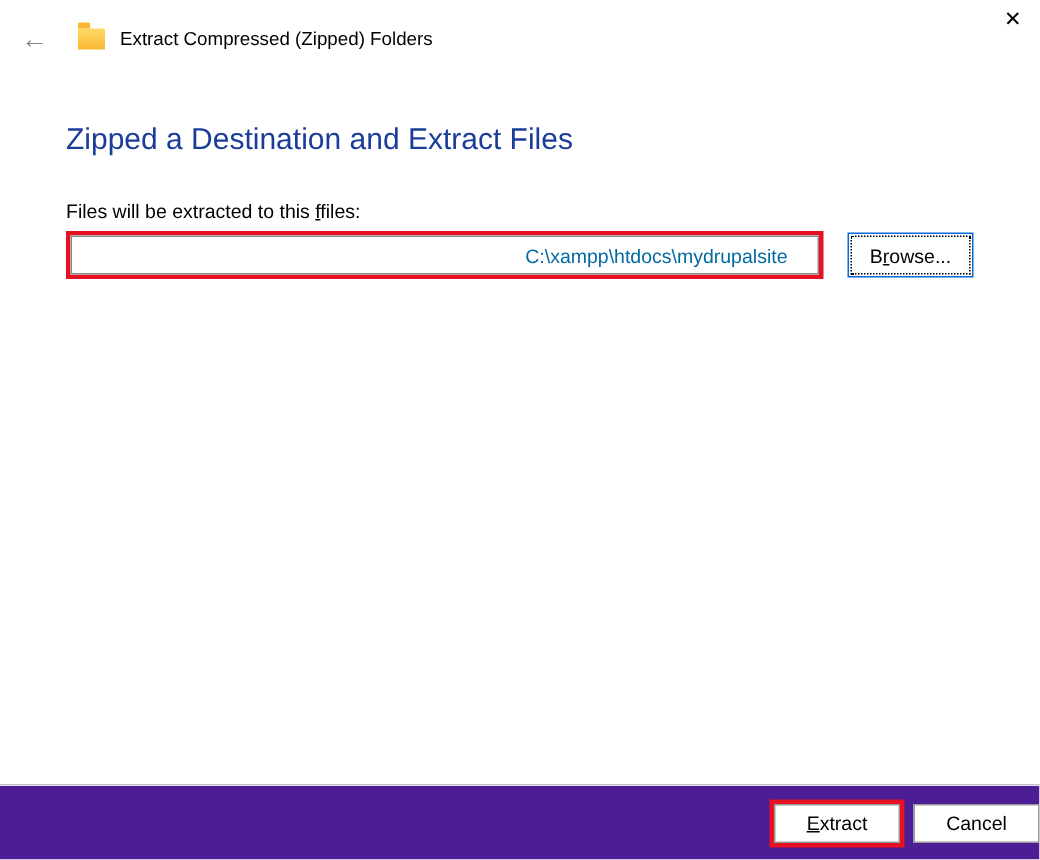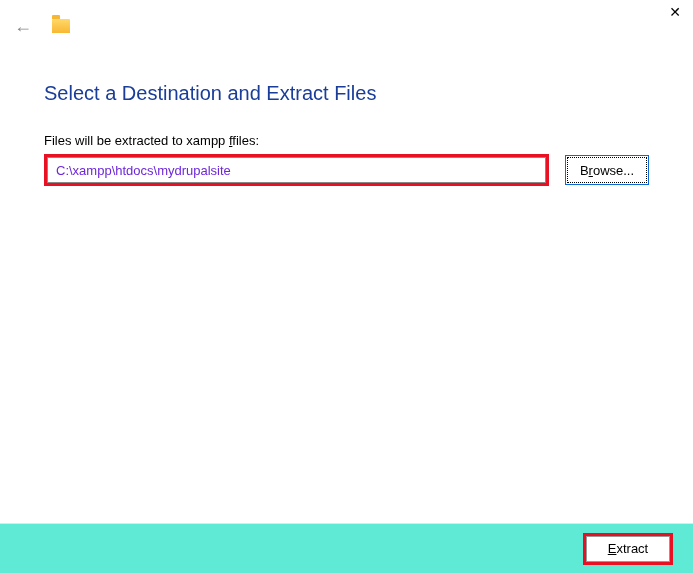--- a/index.html
+++ b/index.html
@@ -81,25 +81,26 @@
       margin-bottom: 26px;
     }
     .path-wrapper {
       border: 3px solid #e81123;
       flex: 1;
     }
     .path-input {
       width: 100%;
       height: 26px;
       border: 1px solid #888;
-      padding: 2px 8px;
+      padding: 2px 20px;
       font-size: 13px;
       font-family: "Segoe UI", Tahoma, sans-serif;
       outline: none;
-      color: #6d28d9;
+      color: #0369a1;
+      text-align: right;
     }
     .browse-btn {
       background: #fff;
       border: 1px solid #0969da;
       outline: 1px dotted #000;
       outline-offset: -3px;
       padding: 4px 0;
       font-size: 13px;
       color: #000;
       cursor: pointer;
@@ -134,26 +135,26 @@
     .checkbox-label {
       font-size: 13px;
       color: #000;
     }
     .footer {
       position: absolute;
       bottom: 0;
       left: 0;
       right: 0;
       height: 50px;
-      background: #5eead4;
+      background: #4c1d95;
       border-top: 1px solid #e5e5e5;
       display: flex;
       align-items: center;
       justify-content: flex-end;
-      padding-right: 20px;
+      padding-right: 0;
       gap: 6px;
     }
     .extract-wrapper {
       border: 3px solid #e81123;
     }
     .footer-btn {
       background: #fff;
       border: 1px solid #999;
       padding: 4px 0;
       font-size: 13px;
@@ -167,35 +168,37 @@
       text-decoration: underline;
     }
   </style>
 </head>
 <body>
 
 <div class="titlebar">
   <span class="close-x">✕</span>
   <span class="back-arrow">←</span>
   <span class="folder-icon"></span>
+  <span class="title-text">Extract Compressed (Zipped) Folders</span>
 </div>
 
 <div class="content">
-  <h1 class="heading">Select a Destination and Extract Files</h1>
+  <h1 class="heading">Zipped a Destination and Extract Files</h1>
 
   <div class="folder-label">
-    <span>Files will be extracted to xampp </span><span class="underline-first">f</span><span>files:</span>
+    <span>Files will be extracted to this </span><span class="underline-first">f</span><span>files:</span>
   </div>
 
   <div class="path-row">
     <div class="path-wrapper">
       <input type="text" class="path-input" value="C:\xampp\htdocs\mydrupalsite" style="">
     </div>
     <button class="browse-btn"><span>B</span><span class="underline-first">r</span><span>owse...</span></button>
   </div>
 
 </div>
 
 <div class="footer">
   <div class="extract-wrapper">
     <button class="footer-btn"><span class="underline-first">E</span><span>xtract</span></button>
   </div>
+  <button class="footer-btn">Cancel</button>
 </div>
 
 </body></html>

